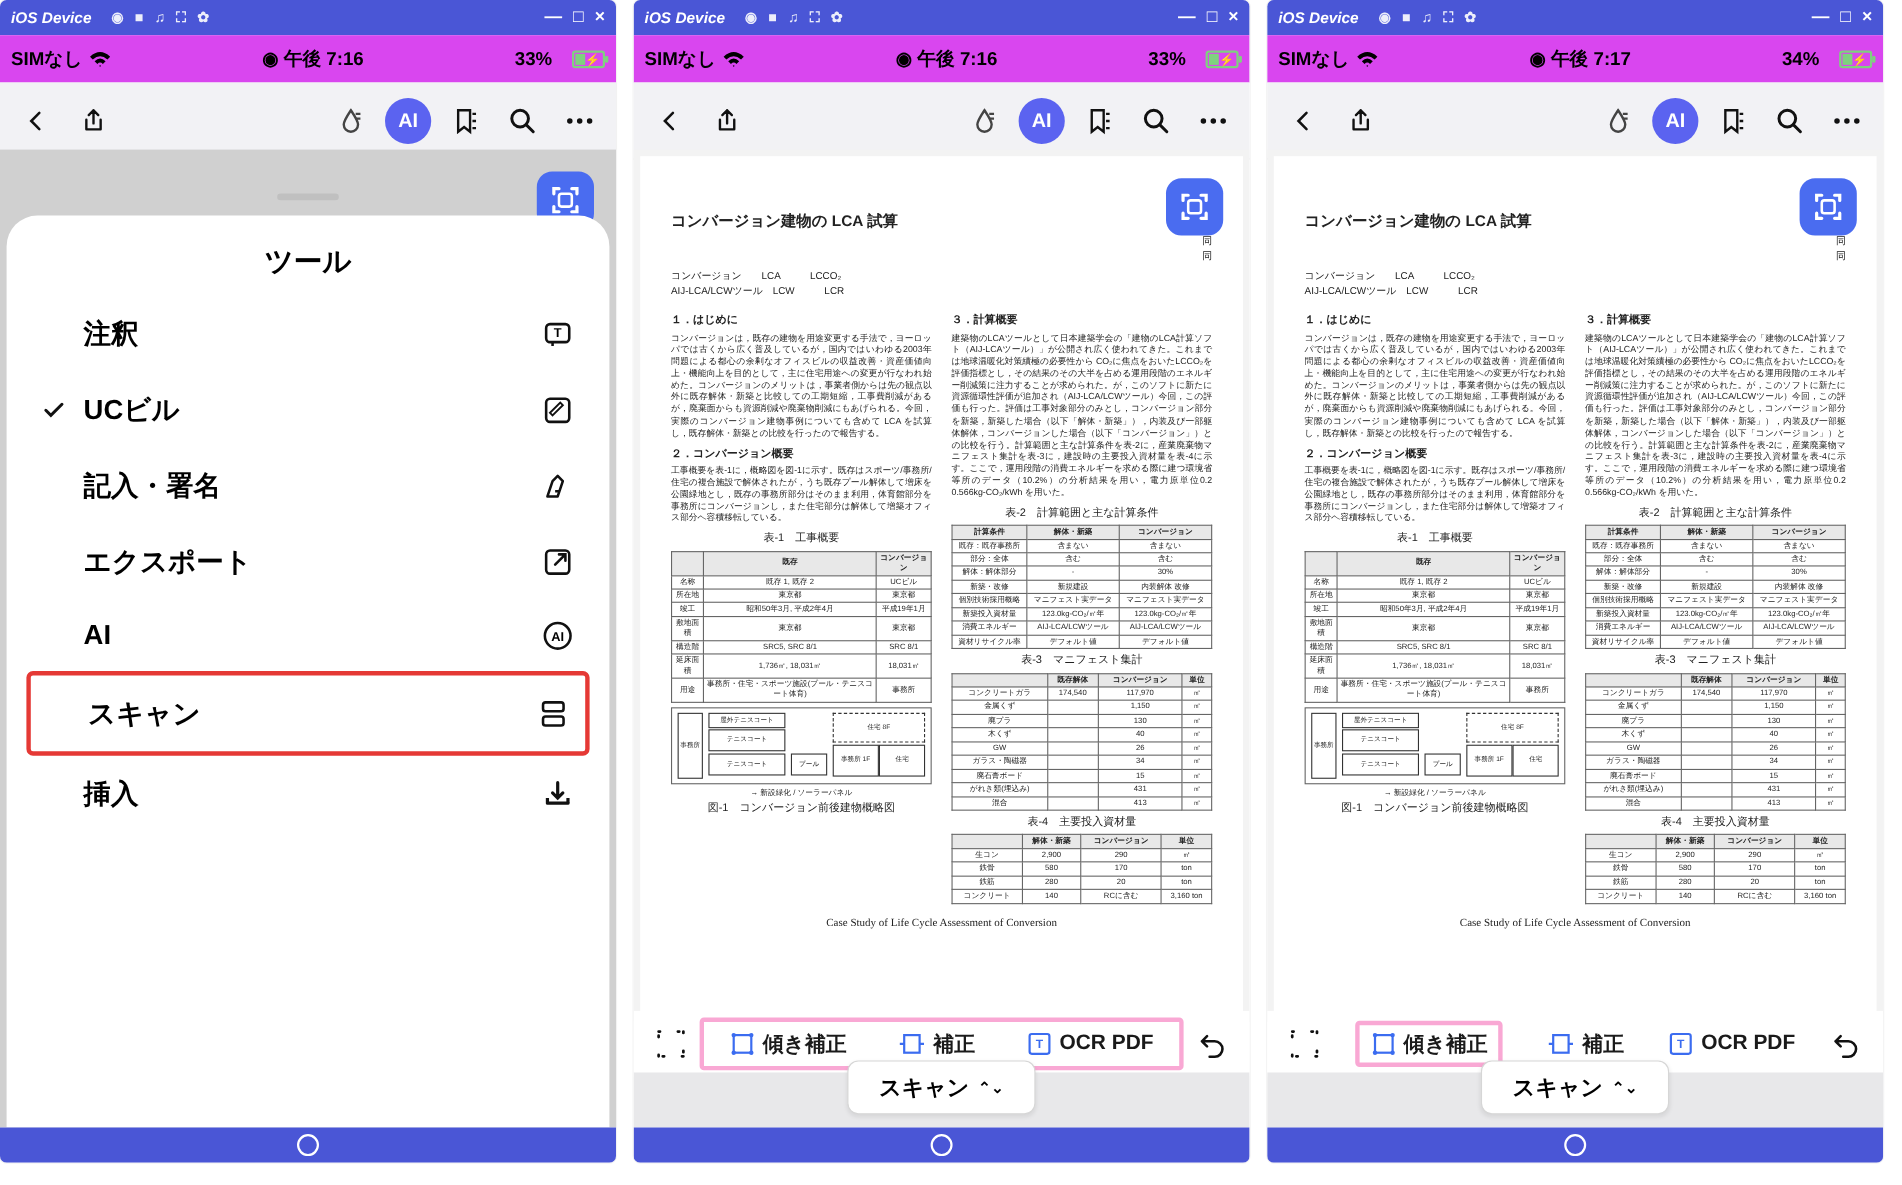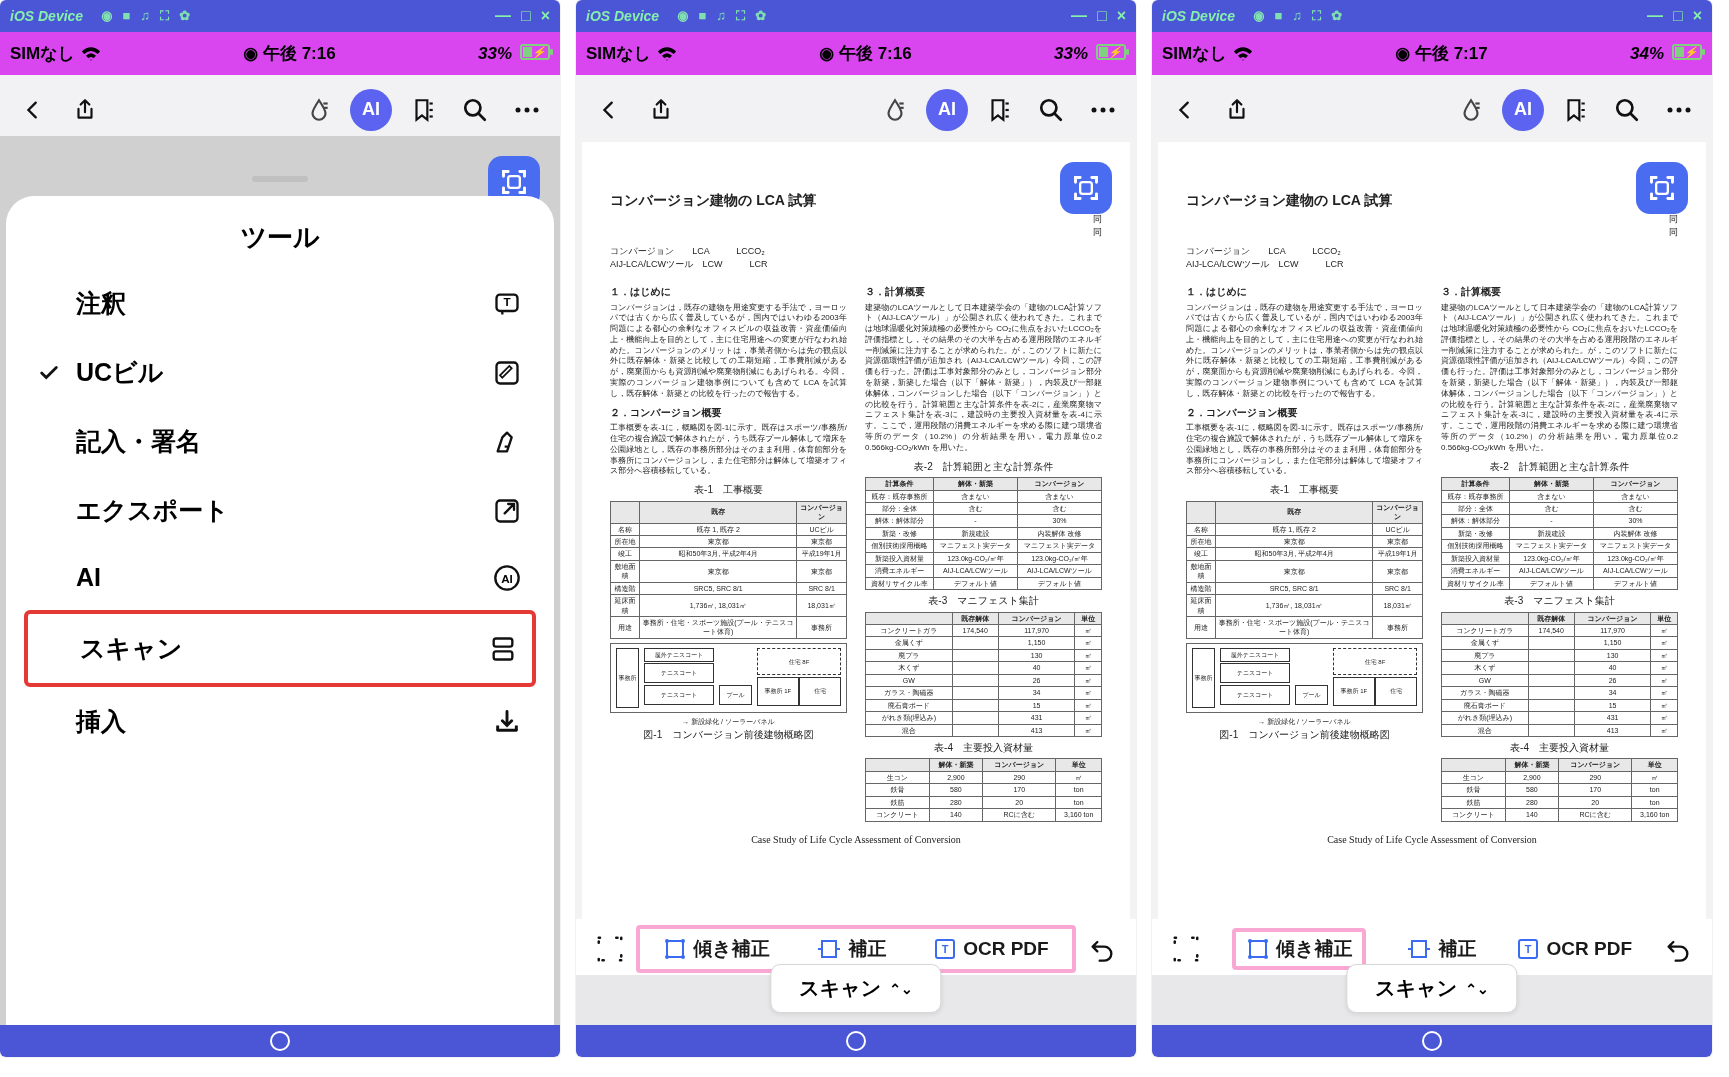--- a/index.html
+++ b/index.html
@@ -1,26 +1,26 @@
 <!DOCTYPE html>
 <html><head>
 <meta charset="utf-8">
 <style>
 * { margin: 0; padding: 0; box-sizing: border-box; font-family: -apple-system, "Helvetica Neue", Arial, sans-serif; }
 body { background: #fff; width: 1729px; height: 1077px; display: flex; gap: 16px; padding: 0; }
 .phone { flex: 0 0 560px; width: 560px; height: 1057px; position: relative; border-radius: 6px; overflow: hidden; background: #fff; box-shadow: 0 0 0 1px rgba(0,0,0,0.05); }
-.winbar { background: #4a56d6; height: 32px; display: flex; align-items: center; padding: 0 10px; color: #86efac; font-size: 14px; font-style: italic; font-weight: 600; }
+.winbar { background: #4a56d6; height: 32px; display: flex; align-items: center; padding: 0 10px; color: #ffffff; font-size: 14px; font-style: italic; font-weight: 600; }
 .winbar .winico { margin-left: 18px; display:flex; gap:10px; font-style: normal; font-size:13px; opacity:.9;}
 .winbar .spacer { flex: 1; }
 .winbar .winctrl { display:flex; gap:10px; font-style:normal; font-size:16px;}
 .statusbar { background: #d946ef; height: 43px; display: flex; align-items: center; color: #000; font-size: 17px; font-weight: 700; padding: 0 10px; }
 .statusbar .sim { }
 .statusbar .wifi { margin-left: 6px;}
 .statusbar .center { flex:1; text-align:center; }
-.statusbar .right { font-weight:700; display:flex; align-items:flex-start; gap:8px;font-style:italic;}
+.statusbar .right { font-weight:700; display:flex; align-items:center; gap:18px;}
 .battico { display:inline-block; width:30px; height:16px; border:2px solid #7fd17f; border-radius:3px; position:relative;}
 .battico::after{content:"";position:absolute;right:-5px;top:3px;width:3px;height:6px;background:#7fd17f;border-radius:1px;}
 .battico .fill{position:absolute;left:1px;top:1px;bottom:1px;width:33%;background:#7fd17f;}
 .battico .bolt{position:absolute;right:2px;top:0;font-size:11px;color:#000;}
 .toolbar { height: 70px; background:#f2f2f5; border-bottom:1px solid #ddd; display:flex; align-items:center; padding: 0 10px; gap: 6px;}
 .toolbar .tbtn { width:46px; height:46px; display:flex; align-items:center; justify-content:center; border-radius:8px;}
 .toolbar .ai { width:42px; height:42px; background:#5b63f0; border-radius:50%; display:flex; align-items:center; justify-content:center; color:#fff; font-weight:700; font-size:18px;}
 .toolbar .flexgrow{flex:1;}
 svg { display:block; }
 .sheet-bg { position:absolute; top:136px; left:0; right:0; bottom:32px; background:#d0d0d0; }

